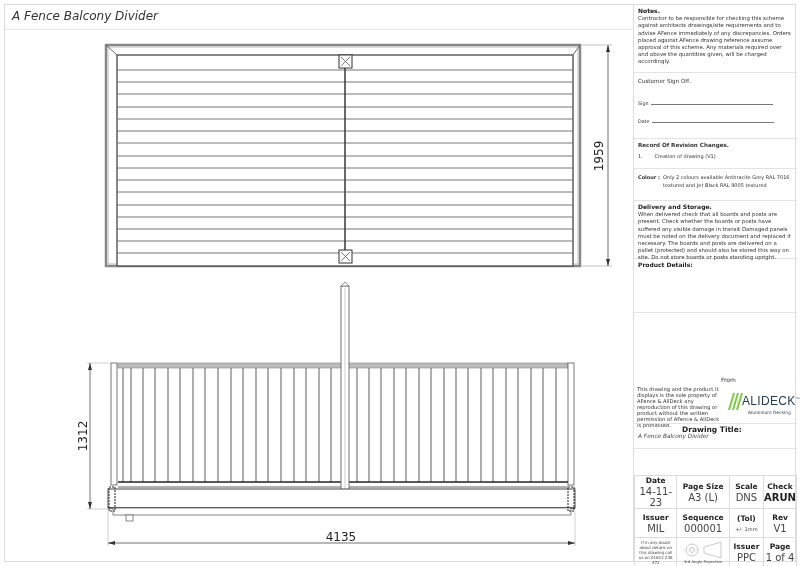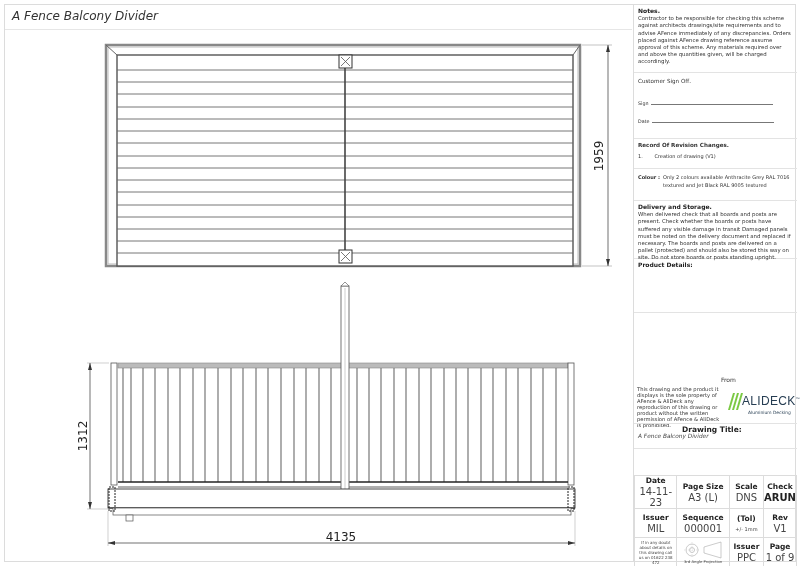--- a/index.html
+++ b/index.html
@@ -289,18 +289,18 @@
           <polygon points="23,6 40,1 40,17 23,12" fill="none" stroke="#aaa" stroke-width="0.6"></polygon>
         </svg>
         <span class="tiny" style="font-size:3.8px;">3rd Angle Projection</span>
       </td>
       <td>
         <span class="h">Issuer</span>
         <span class="v">PPC</span>
       </td>
       <td>
         <span class="h">Page</span>
-        <span class="v">1 of 9</span>
+        <span class="v">1 of 4</span>
       </td>
     </tr>
   </tbody>
     </table>
 </div>
 
 </body></html>

